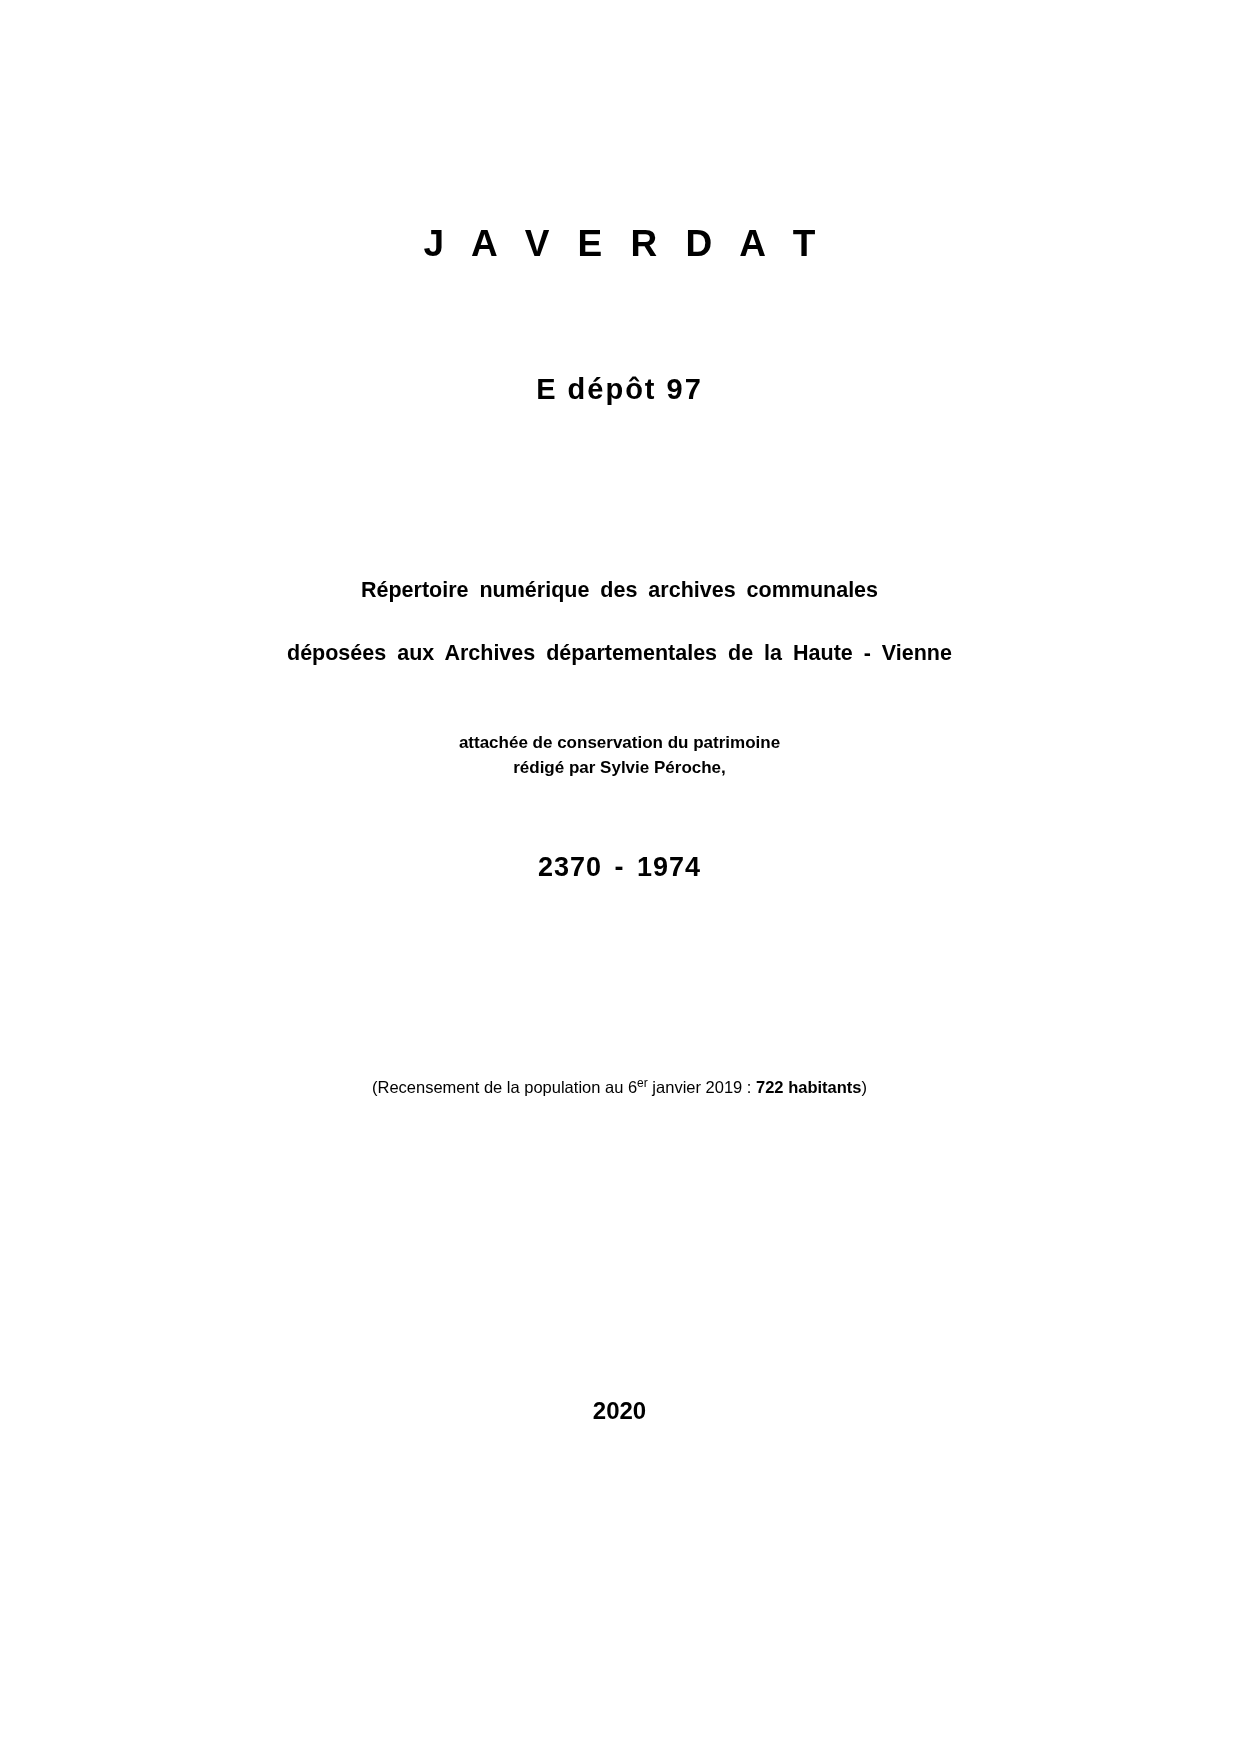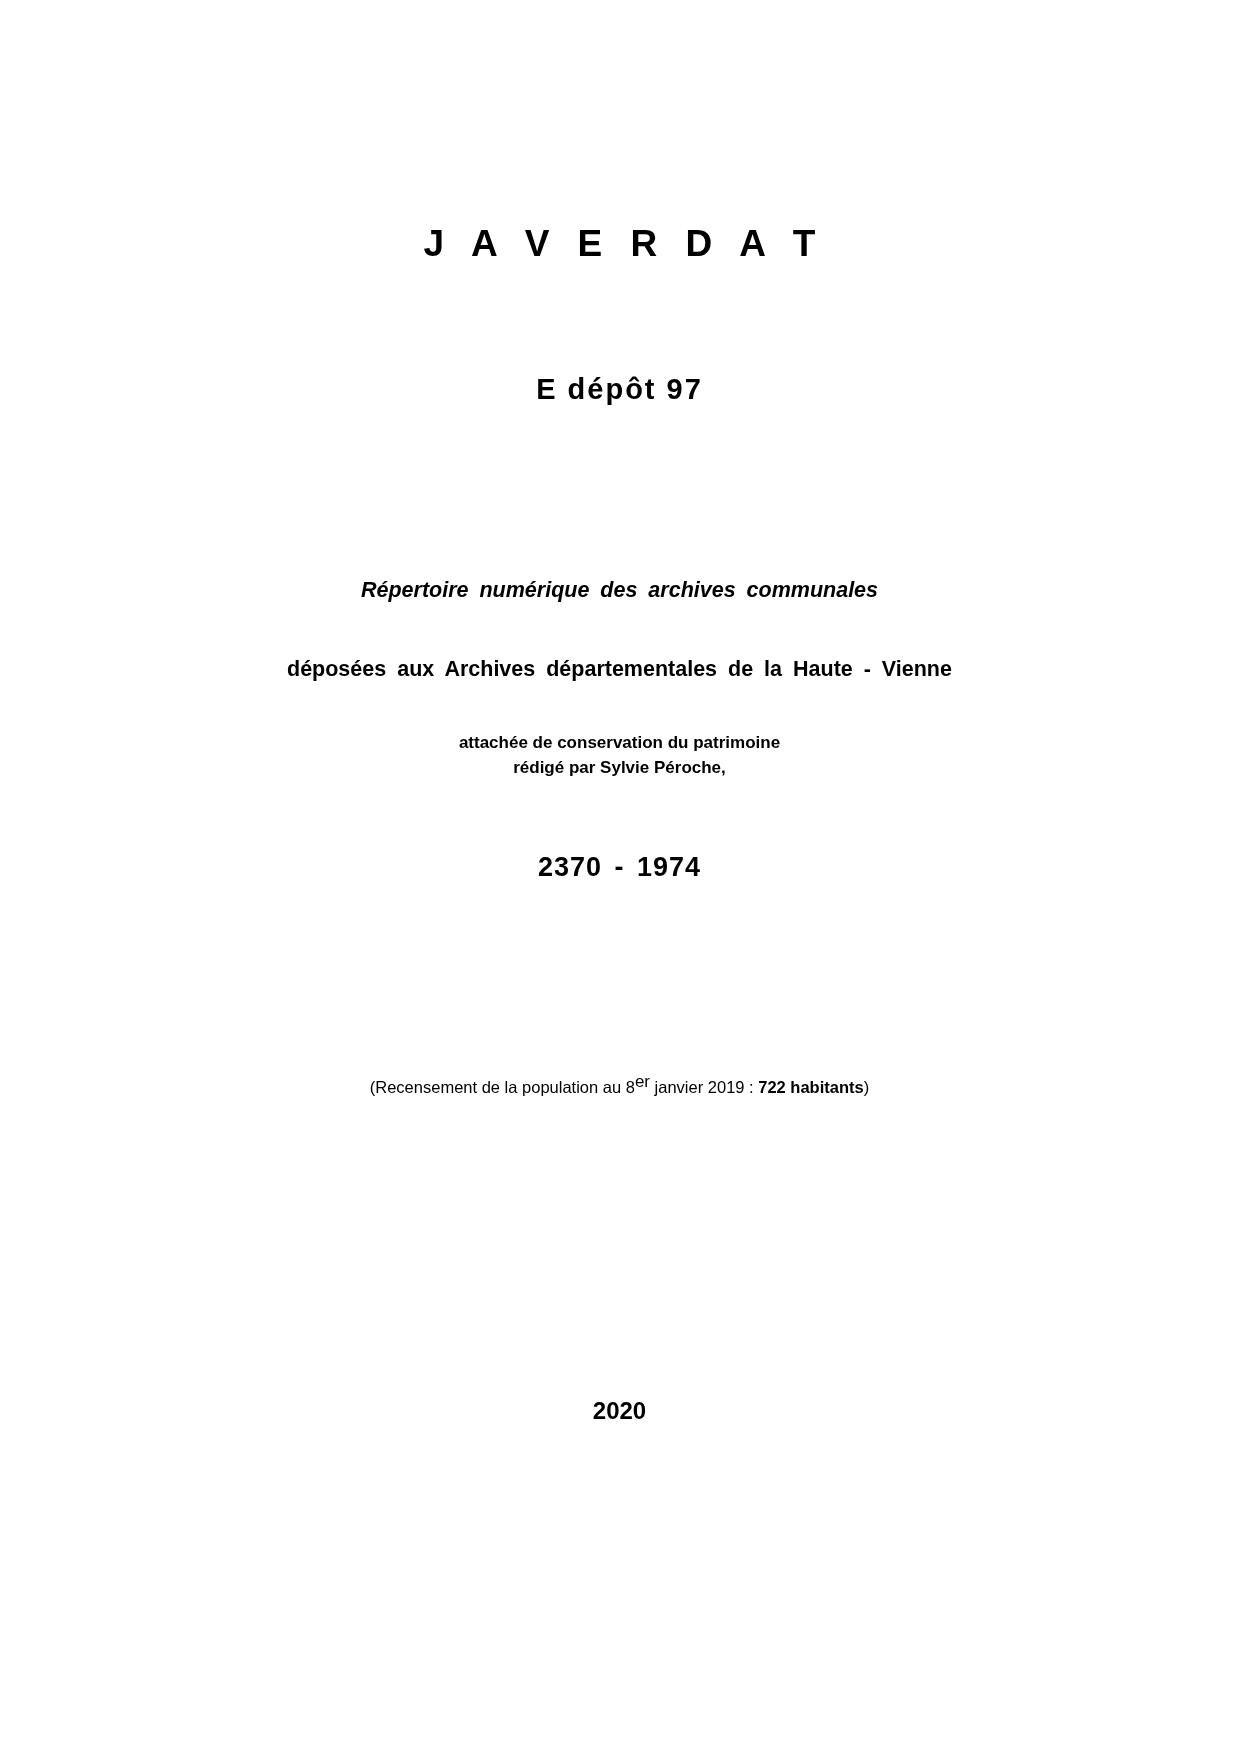--- a/index.html
+++ b/index.html
@@ -47,22 +47,21 @@
   .subtitle {
     position: absolute;
     top: 578px;
     left: 0;
     right: 0;
     font-size: 21.5px;
     font-weight: bold;
   }
   .subtitle-line-1 {
     word-spacing: 5px;
-    margin-bottom: 54px;
-    font-style: italic;
+    margin-bottom: 38px;
   }
   .subtitle-line-2 {
     word-spacing: 5px;
   }
 
   
   .author {
     position: absolute;
     top: 731px;
     left: 0;
@@ -87,21 +86,21 @@
   
   .population {
     position: absolute;
     top: 1078px;
     left: 0;
     right: 0;
     font-size: 16.5px;
     font-weight: normal;
   }
   .population sup {
-    font-size: 17px;
+    font-size: 12px;
     vertical-align: super;
     line-height: 0;
   }
   .population .bold {
     font-weight: bold;
   }
 
   
   .year {
     position: absolute;
@@ -127,18 +126,18 @@
   </div>
 
   <div class="author center">
     <div>attachée de conservation du patrimoine</div>
     <div>rédigé par Sylvie Péroche,</div>
   </div>
 
   <div class="daterange center">2370  -  1974</div>
 
   <div class="population center">
-    <span>(Recensement de la population au 8</span><sup>er</sup><span> janvier 2019 : </span><span class="bold">722 habitants</span><span>)</span>
+    <span>(Recensement de la population au 6</span><sup>er</sup><span> janvier 2019 : </span><span class="bold">722 habitants</span><span>)</span>
   </div>
 
   <div class="year center">2020</div>
 
 </div>
 
 </body></html>

